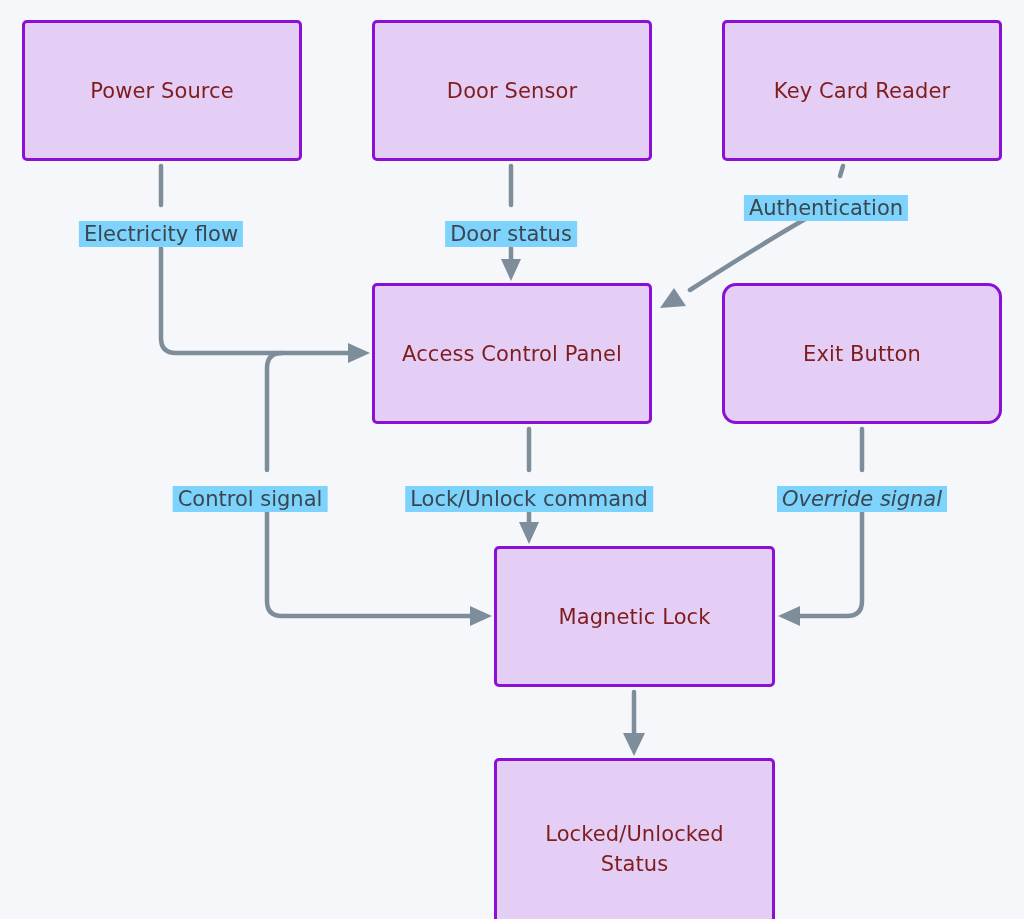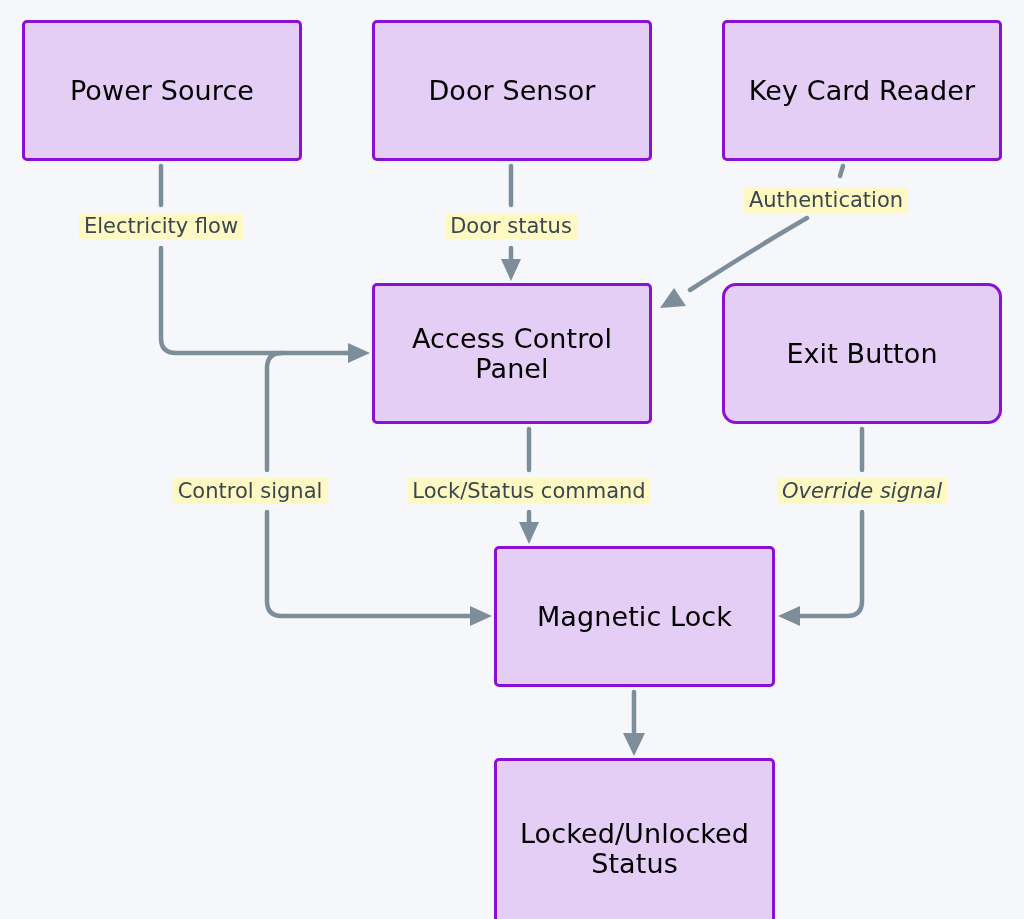--- a/index.html
+++ b/index.html
@@ -32,35 +32,36 @@
     box-sizing: border-box;
     background: #e4cef5;
     border: 3px solid #8a10d6;
     border-radius: 5px;
     display: flex;
     align-items: center;
     justify-content: center;
     text-align: center;
   }
   .node-label {
-    color: #000000;
-    font-size: 27px;
+    color: #7f1d1d;
+    font-size: 21px;
     line-height: 30px;
     letter-spacing: 0.1px;
     white-space: pre-line;
   }
   .edge-label {
     position: absolute;
     color: #3a4750;
     font-size: 21px;
     line-height: 26px;
     white-space: nowrap;
     transform: translate(-50%, -50%);
-    background: #fef9c3;
+    background: #7dd3fc;
     padding: 0 5px;
+    margin-top: 8px;
   }
   .edge-path {
     fill: none;
     stroke: #7d8d99;
     stroke-width: 4.5;
     stroke-linecap: round;
     stroke-linejoin: round;
   }
   .arrow-head {
     fill: #7d8d99;
@@ -127,16 +128,16 @@
 
   <div class="node-box" style="left:494px; top:758px; width:281px; height:181px;">
     <span class="node-label">Locked/Unlocked
 Status</span>
   </div>
 
   <div class="edge-label" style="left:161px; top:226px;">Electricity flow</div>
   <div class="edge-label" style="left:511px; top:226px;">Door status</div>
   <div class="edge-label" style="left:826px; top:200px;">Authentication</div>
   <div class="edge-label" style="left:250px; top:491px;">Control signal</div>
-  <div class="edge-label" style="left:529px; top:491px;">Lock/Status command</div>
+  <div class="edge-label" style="left:529px; top:491px;">Lock/Unlock command</div>
   <div class="edge-label" style="left:862px; top:491px;font-style:italic;">Override signal</div>
 
 </div>
 
 </body></html>

